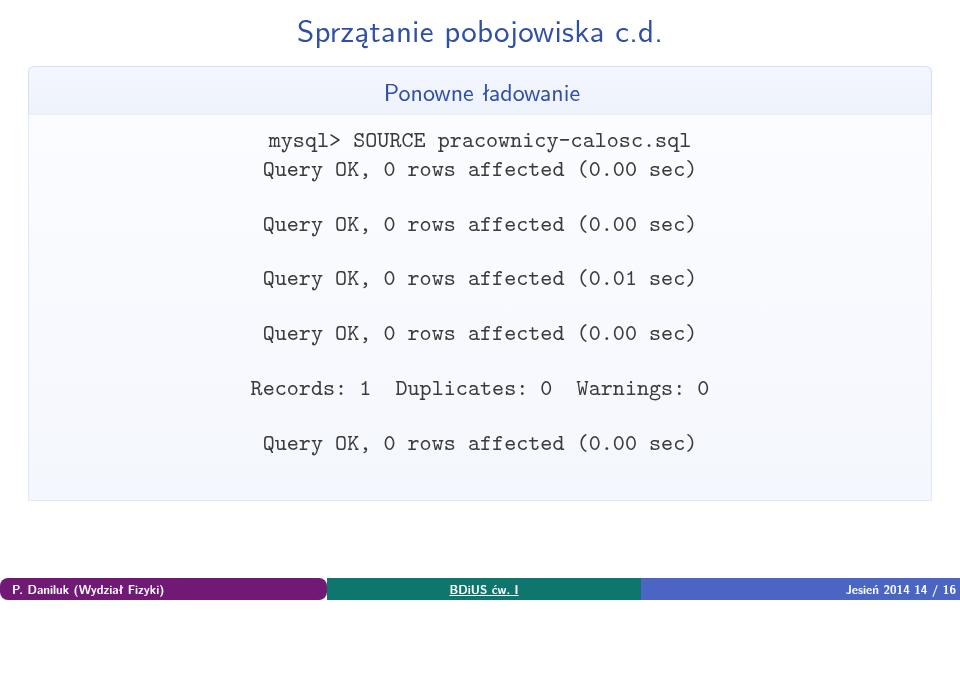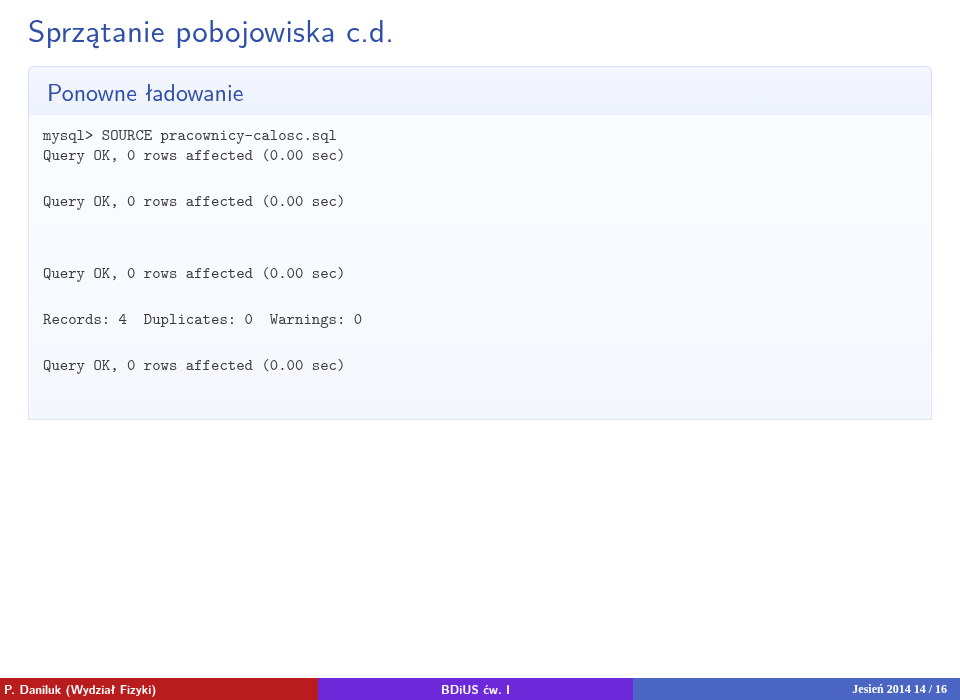--- a/index.html
+++ b/index.html
@@ -7,24 +7,25 @@
     padding: 0;
     width: 960px;
     height: 700px;
     background: #ffffff;
     font-family: "Latin Modern Sans", "Computer Modern Sans", "DejaVu Sans", sans-serif;
     overflow: hidden;
     position: relative;
   }
   .slide {
     width: 960px;
-    height: 700px;
+    height: 600px;
     position: relative;
     box-sizing: border-box;
     padding: 6px 28px 0 28px;
+    text-align: center;
   }
   .title {
     color: #2f4fa8;
     font-size: 31px;
     font-weight: 400;
     margin: 0 0 14px 0;
     letter-spacing: 0.2px;
   }
   .block {
     margin: 0;
@@ -41,84 +42,86 @@
     box-shadow: 0 1px 0 rgba(0,0,0,0.02);
   }
   .block-body {
     background: linear-gradient(to bottom, #fbfcff 0%, #f7f9fe 60%, #f4f7fd 100%);
     border: 1px solid #e2e8f7;
     border-top: 1px solid #e9eefb;
     padding: 10px 14px 18px 14px;
   }
   .mono {
     font-family: "Latin Modern Mono", "Courier New", Courier, monospace;
-    font-size: 16px;
+    font-size: 23px;
     line-height: 1.25;
     color: #3b3b3b;
     white-space: pre;
   }
   .gap { height: 26px; }
   .footer {
     position: absolute;
     left: 0;
     bottom: 0;
     width: 960px;
     height: 22px;
     display: flex;
     font-size: 12px;
     color: #ffffff;
   }
   .foot-left {
     flex: 1;
-    background: #b91c1c;
+    background: #701a75;
     display: flex;
     align-items: center;
-    padding-left: 4px;
+    padding-left: 12px;
     box-sizing: border-box;
     font-weight: 600;
+    border-radius: 8px;
   }
   .foot-mid {
     flex: 1;
-    background: #6d28d9;
+    background: #0f766e;
     display: flex;
     align-items: center;
     justify-content: center;
     font-weight: 600;
+    text-decoration: underline;
   }
   .foot-right {
     flex: 1;
     background: #4a66c2;
     display: flex;
     align-items: center;
     justify-content: flex-end;
-    padding-right: 13px;
+    padding-right: 4px;
     box-sizing: border-box;
     font-weight: 600;
-    font-family: Liberation Serif, serif;
   }
 </style>
 </head>
 <body>
 
 <div class="slide">
 
   <h1 class="title">Sprzątanie pobojowiska c.d.</h1>
 
   <div class="block">
     <div class="block-header">Ponowne ładowanie</div>
     <div class="block-body">
       <div class="mono">mysql&gt; SOURCE pracownicy-calosc.sql</div>
       <div class="mono">Query OK, 0 rows affected (0.00 sec)</div>
       <div class="gap"></div>
       <div class="mono">Query OK, 0 rows affected (0.00 sec)</div>
       <div class="gap"></div>
+      <div class="mono">Query OK, 0 rows affected (0.01 sec)</div>
       <div class="gap"></div>
       <div class="mono">Query OK, 0 rows affected (0.00 sec)</div>
       <div class="gap"></div>
-      <div class="mono">Records: 4  Duplicates: 0  Warnings: 0</div>
+      <div class="mono">Records: 1  Duplicates: 0  Warnings: 0</div>
       <div class="gap"></div>
       <div class="mono">Query OK, 0 rows affected (0.00 sec)</div>
       <div class="gap"></div>
     </div>
   </div>
 
   <div class="footer">
     <div class="foot-left">P. Daniluk (Wydział Fizyki)</div>
     <div class="foot-mid">BDiUS ćw. I</div>
     <div class="foot-right">Jesień 2014      14 / 16</div>

